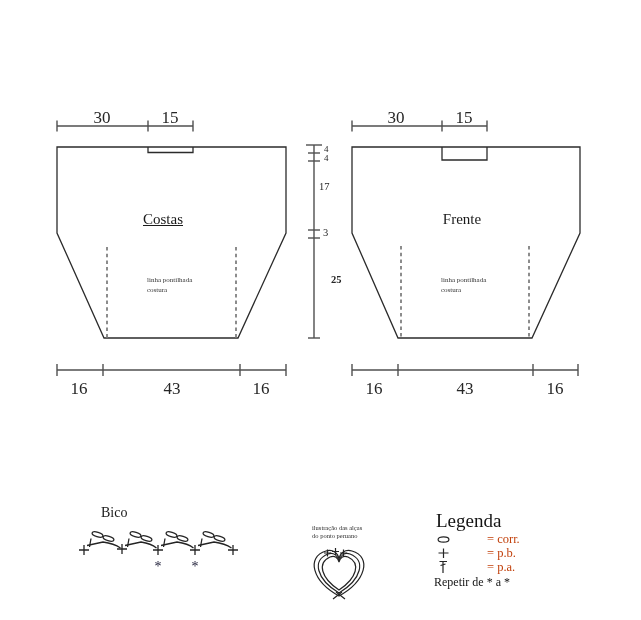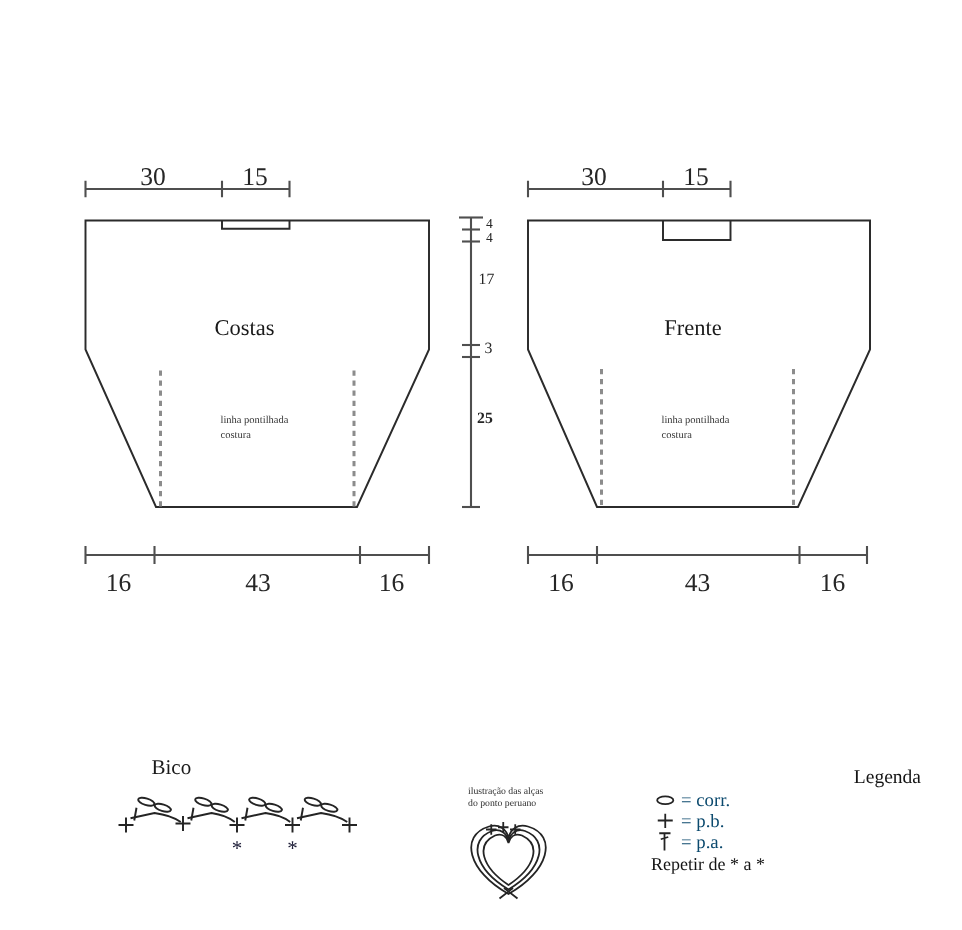--- a/index.html
+++ b/index.html
@@ -12,24 +12,24 @@
   .page-title{font-size:30px;letter-spacing:.3px;color:#141414;white-space:nowrap;}
   .num{font-size:17px;color:#262626;white-space:nowrap;}
   .num-sm{font-size:9px;color:#262626;white-space:nowrap;}
   .num-md{font-size:10.5px;color:#262626;white-space:nowrap;}
   .piece-label{font-size:15px;color:#1a1a1a;white-space:nowrap;}
   .note{font-size:7px;line-height:9.5px;color:#333;white-space:nowrap;}
   .bico-label{font-size:14px;color:#1a1a1a;}
   .asterisk{font-size:14px;color:#20203a;}
   .tiny-caption{font-size:6.5px;line-height:8px;color:#2e2e2e;white-space:nowrap;}
   .legend{position:absolute;left:434px;top:510px;width:180px;}
-  .legend-title{font-size:13px;color:#141414;margin-left:2px;text-align:right;}
+  .legend-title{font-size:19px;color:#141414;margin-left:2px;}
   .legend-row{display:flex;align-items:center;height:14px;margin-left:2px;}
   .legend-sym{width:18px;display:flex;align-items:center;}
-  .legend-text{font-size:12.5px;color:#0c4a6e;}
+  .legend-text{font-size:12.5px;color:#c2410c;margin-left:33px;}
   .legend-footer{font-size:12px;color:#141414;margin-top:1px;}
   svg{display:block;}
 </style>
 </head>
 <body>
 
 <div class="canvas">
 
 
   <svg class="abs" style="left:0;top:0;" width="641" height="620" viewBox="0 0 641 620">
@@ -135,32 +135,32 @@
       <g>
         <path d="M324,553 H331 M327.5,549.5 V556.5"></path>
         <path d="M332,551.5 H339 M335.5,548 V555"></path>
         <path d="M340,553 H347 M343.5,549.5 V556.5"></path>
       </g>
     </g>
   </svg>
 
   <div class="abs num ctr" style="left:102px;top:108px;">30</div>
   <div class="abs num ctr" style="left:170px;top:108px;">15</div>
-  <div class="abs piece-label ctr" style="left:163px;top:211px;">Costas</div>
+  <div class="abs piece-label ctr" style="left:163px;top:211px;text-decoration:underline;">Costas</div>
   <div class="abs note" style="left:147px;top:276px;">linha pontilhada</div>
   <div class="abs note" style="left:147px;top:286px;">costura</div>
   <div class="abs num ctr" style="left:79px;top:379px;">16</div>
   <div class="abs num ctr" style="left:172px;top:379px;">43</div>
   <div class="abs num ctr" style="left:261px;top:379px;">16</div>
 
   <div class="abs num-sm" style="left:324px;top:144px;">4</div>
   <div class="abs num-sm" style="left:324px;top:152.5px;">4</div>
   <div class="abs num-md" style="left:319px;top:181px;">17</div>
   <div class="abs num-md" style="left:323px;top:227px;">3</div>
-  <div class="abs num-md" style="left:318px;top:274px;font-weight:bold;">25</div>
+  <div class="abs num-md" style="left:331px;top:274px;font-weight:bold;">25</div>
 
   <div class="abs num ctr" style="left:396px;top:108px;">30</div>
   <div class="abs num ctr" style="left:464px;top:108px;">15</div>
   <div class="abs piece-label ctr" style="left:462px;top:211px;">Frente</div>
   <div class="abs note" style="left:441px;top:276px;">linha pontilhada</div>
   <div class="abs note" style="left:441px;top:286px;">costura</div>
   <div class="abs num ctr" style="left:374px;top:379px;">16</div>
   <div class="abs num ctr" style="left:465px;top:379px;">43</div>
   <div class="abs num ctr" style="left:555px;top:379px;">16</div>
 

